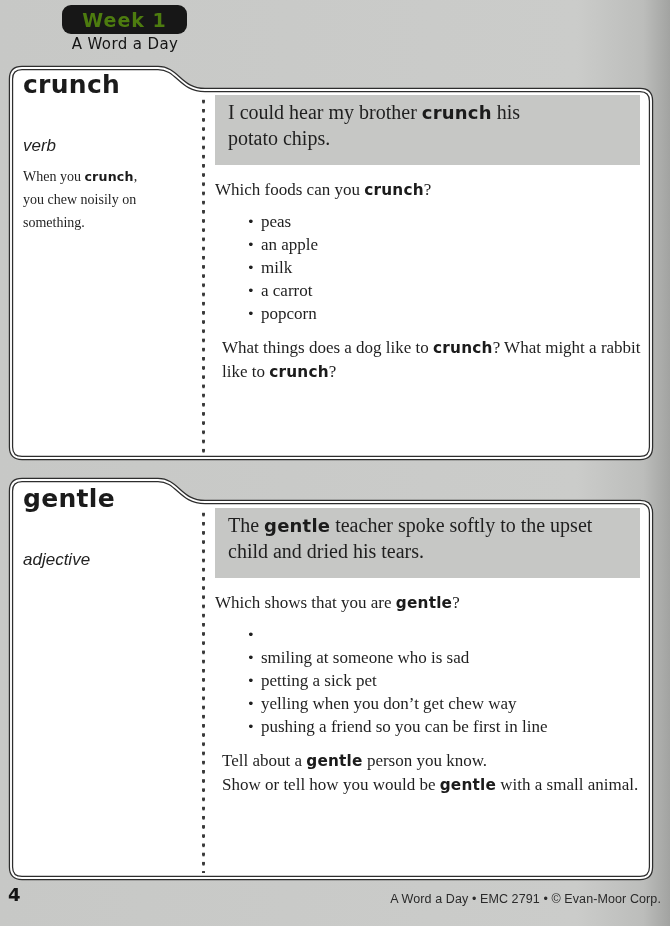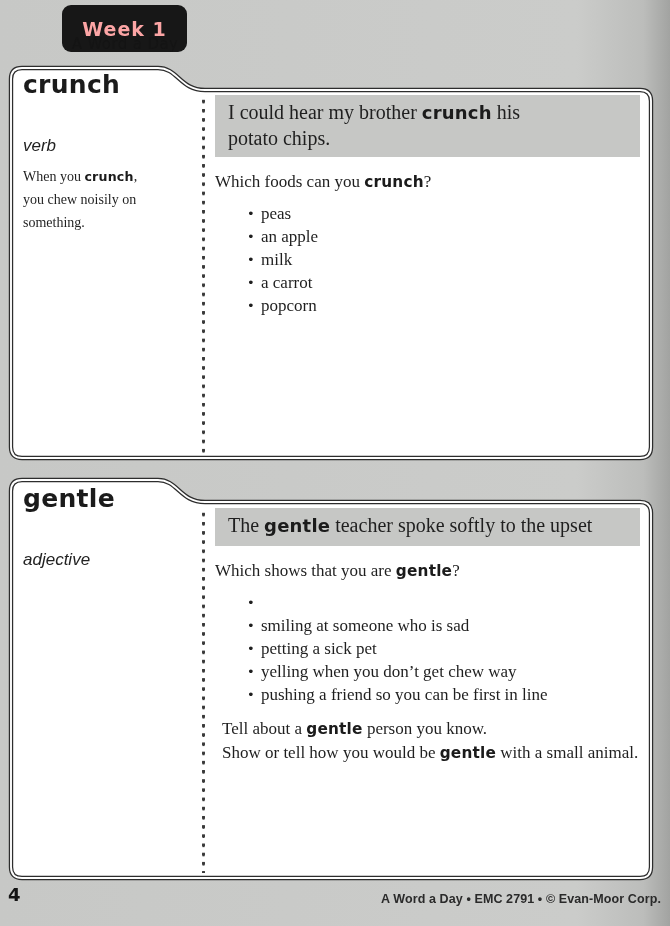--- a/index.html
+++ b/index.html
@@ -6,25 +6,25 @@
   body {
     width:670px; height:926px; position:relative; overflow:hidden;
     background: linear-gradient(to right, #c7c8c6 0, #cbccca 86%, #bcbdbb 96%, #a2a3a1 100%);
     font-family: "Liberation Serif", "DejaVu Serif", serif;
     color:#1f1f1f;
     -webkit-font-smoothing: antialiased;
   }
   .abs { position:absolute; }
   
   .week-banner {
-    left:62px; top:5px; width:125px; height:47px;
+    left:62px; top:5px; width:125px; height:29px;
     background:#171717; border-radius:9px;
     display:flex; align-items:center; justify-content:center;
     font-family:"DejaVu Sans","Liberation Sans",sans-serif;
-    font-weight:bold; font-size:19px; color:#fca5a5; letter-spacing:1px;
+    font-weight:bold; font-size:19px; color:#4d7c0f; letter-spacing:1px;
     z-index:4;
   }
   .brand-title {
     left:40px; top:35px; width:170px; text-align:center;
     font-family:"DejaVu Sans","Liberation Sans",sans-serif;
     font-weight:normal; font-size:15px; color:#141414; letter-spacing:0.4px;
     z-index:4;
   }
   
   svg.outline { left:0; top:0; z-index:1; }
@@ -47,42 +47,42 @@
   .pos {
     margin-top:38px; font-family:"Liberation Sans","DejaVu Sans",sans-serif;
     font-style:italic; font-size:17px; color:#222;
   }
   .definition { margin-top:9px; font-size:14px; line-height:23px; }
   
   .main-col { width:426px; z-index:2; }
   .main1 { left:215px; top:95px; }
   .main2 { left:215px; top:508px; }
   .sentence-box {
-    background:#c6c7c5; padding:5px 10px 7px 13px;
+    background:#c6c7c5; padding:5px 10px 15px 13px;
     font-size:20px; line-height:24.5px; box-sizing:border-box; width:425px;
   }
   .question { margin:15px 0 0 0; font-size:17px; }
   .options  { margin:10px 0 0 32px; }
   .option   { display:flex; line-height:23px; font-size:17px; }
   .bullet   { width:14px; flex:none; font-family:"DejaVu Sans",sans-serif; font-size:13px; }
   .prompt   { margin:11px 0 0 7px; font-size:17px; line-height:23px; }
   .kw {
     font-family:"DejaVu Sans","Liberation Sans",sans-serif;
     font-weight:bold; font-size:0.9em; letter-spacing:0.2px; color:#1b1b1b;
   }
   
   .page-number {
     left:8px; top:884px;
     font-family:"DejaVu Sans","Liberation Sans",sans-serif;
     font-weight:bold; font-size:18px; color:#141414; z-index:4;
   }
   .footer-credit {
     right:9px; top:892px;
     font-family:"Liberation Sans","DejaVu Sans",sans-serif;
-    font-weight:bold; font-size:12.5px; color:#2a2a2a; letter-spacing:0.1px; z-index:4;
+    font-weight:normal; font-size:12.5px; color:#2a2a2a; letter-spacing:0.1px; z-index:4;
   }
 </style>
 </head>
 <body>
 
 <div class="abs week-banner">Week 1</div>
 <div class="abs brand-title">A Word a Day</div>
 
 <svg class="abs outline" width="670" height="926" viewBox="0 0 670 926" aria-hidden="true">
   <g>
@@ -121,28 +121,29 @@
       </div>
     <div class="option">
       <span class="bullet">•</span>
       <span>a carrot</span>
       </div>
     <div class="option">
       <span class="bullet">•</span>
       <span>popcorn</span>
       </div>
   </div>
+  <div class="prompt"><span>What things does a dog like to </span><span class="kw">crunch</span><span>? What might a rabbit</span><br><span>like to </span><span class="kw">crunch</span><span>?</span></div>
 </div>
 
 <div class="abs tab-col tab2">
   <div class="word-title">gentle</div>
   <div class="pos">adjective</div>
 </div>
 <div class="abs main-col main2">
-  <div class="sentence-box"><span>The </span><span class="kw">gentle</span><span> teacher spoke softly to the upset</span><br></div>
+  <div class="sentence-box"><span>The </span><span class="kw">gentle</span><span> teacher spoke softly to the upset</span><br><span>child and dried his tears.</span></div>
   <div class="question"><span>Which shows that you are </span><span class="kw">gentle</span><span>?</span></div>
   <div class="options">
     <div class="option">
       <span class="bullet">•</span>
       </div>
     <div class="option">
       <span class="bullet">•</span>
       <span>smiling at someone who is sad</span>
       </div>
     <div class="option">

